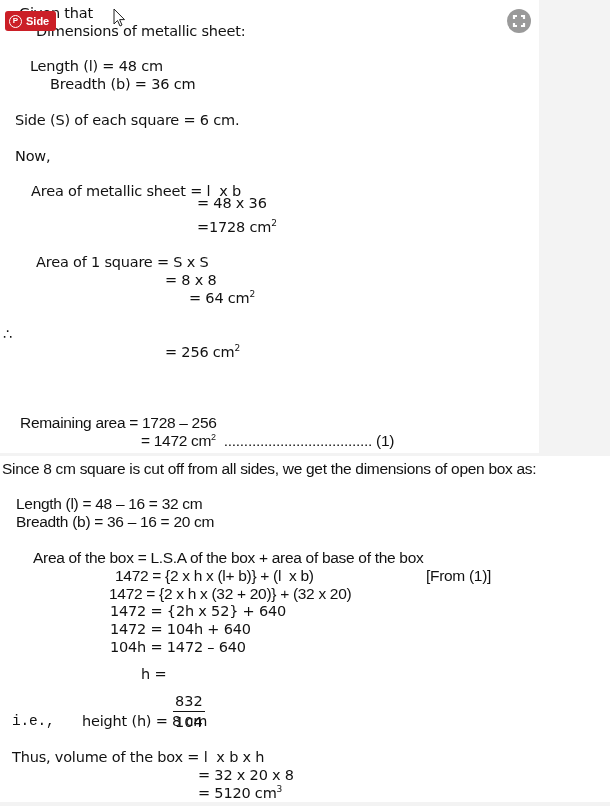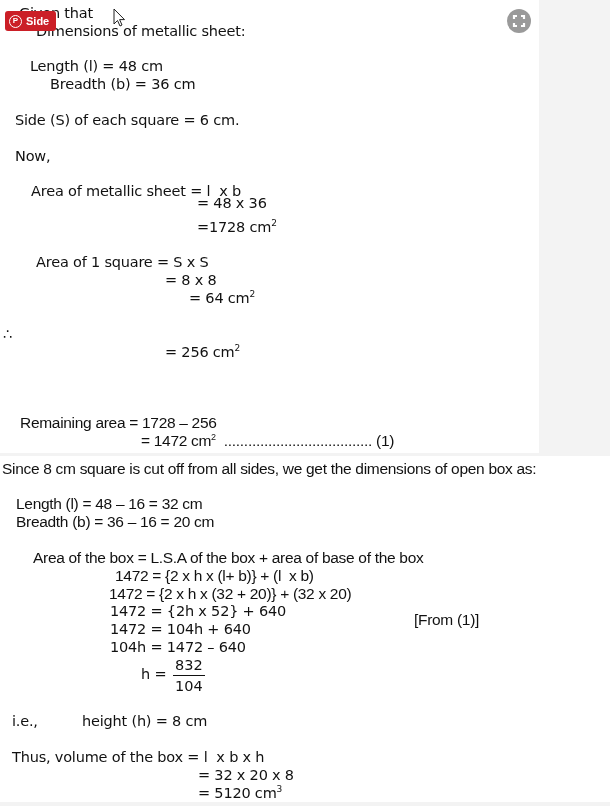--- a/index.html
+++ b/index.html
@@ -12,21 +12,21 @@
     }
     .panel { position: absolute; background: #ffffff; }
     #panel-a { left: 0; top: 0; width: 539px; height: 453px; }
     #panel-b { left: 0; top: 456px; width: 610px; height: 346px; }
     .ln {
       position: absolute; white-space: pre;
       font-size: 14.5px; line-height: 18px; letter-spacing: -0.2px;
     }
     .cond { font-family: "Liberation Sans", sans-serif; font-size: 15.5px; letter-spacing: -0.3px; }
     sup { font-size: 9px; vertical-align: 6px; line-height: 0; }
-    .frac { position: absolute; text-align: center; font-size: 14.5px; line-height: 18px; }
+    .frac { position: absolute; text-align: center; font-size: 14.5px; line-height: 18px; margin-top: 36px; }
     .frac .num { display: block; border-bottom: 1px solid #111; padding: 0 2px 1px; }
     .frac .den { display: block; padding-top: 1px; }
     .save-btn {
       position: absolute; left: 5px; top: 11px; width: 51px; height: 20px;
       background: #cb1f27; border-radius: 3px; color: #fff;
       font-family: "Liberation Sans", sans-serif; font-weight: bold; font-size: 11px;
       display: flex; align-items: center; padding-left: 4px; box-sizing: border-box; gap: 4px;
       cursor: pointer;
     }
     .save-btn .pin {
@@ -64,31 +64,31 @@
   <div class="ln cond" style="left:20px;top:414px;">Remaining area = 1728 – 256</div>
   <div class="ln cond" style="left:141px;top:432px;"><span>= 1472 cm</span><sup>2</sup><span>  ..................................... (1)</span></div>
 </div>
 
 <div id="panel-b" class="panel">
   <div class="ln cond" style="left:2px;top:4px;">Since 8 cm square is cut off from all sides, we get the dimensions of open box as:</div>
   <div class="ln cond" style="left:16px;top:39px;">Length (l) = 48 – 16 = 32 cm</div>
   <div class="ln cond" style="left:16px;top:57px;">Breadth (b) = 36 – 16 = 20 cm</div>
   <div class="ln cond" style="left:33px;top:93px;">Area of the box = L.S.A of the box + area of base of the box</div>
   <div class="ln cond" style="left:115px;top:111px;">1472 = {2 x h x (l+ b)} + (l  x b)</div>
-  <div class="ln cond" style="left:414px;top:111px;margin-top:44px;">[From (1)]</div>
+  <div class="ln cond" style="left:426px;top:111px;">[From (1)]</div>
   <div class="ln cond" style="left:109px;top:129px;">1472 = {2 x h x (32 + 20)} + (32 x 20)</div>
   <div class="ln" style="left:110px;top:146px;">1472 = {2h x 52} + 640</div>
   <div class="ln" style="left:110px;top:164px;">1472 = 104h + 640</div>
   <div class="ln" style="left:110px;top:182px;">104h = 1472 – 640</div>
   <div class="ln" style="left:141px;top:209px;">h =</div>
   <div class="frac" style="left:173px;top:200px;">
     <span class="num">832</span>
     <span class="den">104</span>
   </div>
-  <div class="ln" style="left:12px;top:256px;">i.e.,</div>
+  <div class="ln" style="left:12px;top:256px;font-family:Liberation Mono, monospace;">i.e.,</div>
   <div class="ln" style="left:82px;top:256px;">height (h) = 8 cm</div>
   <div class="ln" style="left:12px;top:292px;">Thus, volume of the box = l  x b x h</div>
   <div class="ln" style="left:198px;top:310px;">= 32 x 20 x 8</div>
   <div class="ln" style="left:198px;top:328px;"><span>= 5120 cm</span><sup>3</sup></div>
 </div>
 
 <div class="save-btn">
   <span class="pin">P</span>
   <span>Side</span>
 </div>

